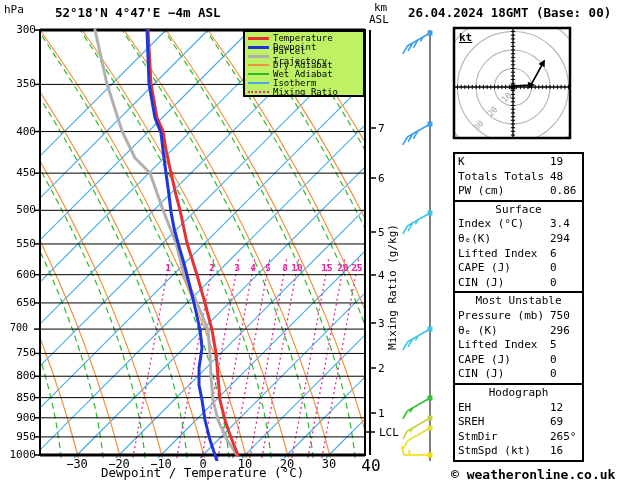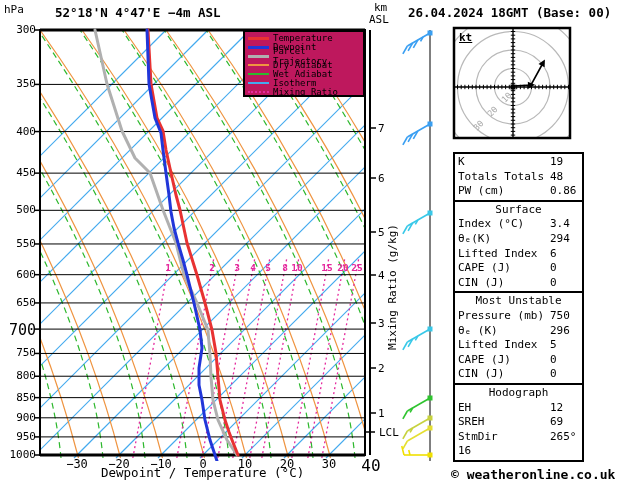--- a/index.html
+++ b/index.html
@@ -1,21 +1,21 @@
 <!DOCTYPE html>
 <html><head>
 <meta charset="utf-8">
 <style>
   html,body{margin:0;padding:0;background:#fff;}
   #app{position:relative;width:629px;height:486px;background:#fff;color:#000;
        font-family:"DejaVu Sans Mono","Liberation Mono",monospace;overflow:hidden;}
   .lbl{position:absolute;white-space:nowrap;line-height:1;}
   svg{position:absolute;left:0;top:0;}
   #legend{position:absolute;left:243px;top:30px;width:122px;height:67px;border:2px solid #000;
-          background:#be185d;box-sizing:border-box;padding:2px 0 0 3px;z-index:5;}
+          background:#bef264;box-sizing:border-box;padding:2px 0 0 3px;z-index:5;}
   .leg-item{display:flex;align-items:center;height:8.9px;font-size:9px;}
   .leg-swatch{width:21px;margin-right:4px;flex:0 0 21px;}
   #tables{position:absolute;left:453px;top:152px;width:131px;font-size:11px;}
   .tbox{border:2px solid #000;background:#fff;padding:1px 3px;margin-top:-2px;}
   .tbox:first-child{margin-top:0;}
   .thead{text-align:center;line-height:14.6px;}
   .trow{display:flex;line-height:14.6px;}
   .trow .tl{flex:0 0 92px;}
   .trow .tv{flex:1;}
   #xaxis-title{left:101px;top:467px;font-size:12.5px;}
@@ -339,21 +339,21 @@
 
   <div id="plabels">
       <div class="lbl" style="left: 2px; top: 24px; font-size: 11px; width: 34px; text-align: right;">300</div>
       <div class="lbl" style="left: 2px; top: 78.4149px; font-size: 11px; width: 34px; text-align: right;">350</div>
       <div class="lbl" style="left: 2px; top: 125.551px; font-size: 11px; width: 34px; text-align: right;">400</div>
       <div class="lbl" style="left: 2px; top: 167.128px; font-size: 11px; width: 34px; text-align: right;">450</div>
       <div class="lbl" style="left: 2px; top: 204.32px; font-size: 11px; width: 34px; text-align: right;">500</div>
       <div class="lbl" style="left: 2px; top: 237.965px; font-size: 11px; width: 34px; text-align: right;">550</div>
       <div class="lbl" style="left: 2px; top: 268.68px; font-size: 11px; width: 34px; text-align: right;">600</div>
       <div class="lbl" style="left: 2px; top: 296.934px; font-size: 11px; width: 34px; text-align: right;">650</div>
-      <div class="lbl" style="left: 2px; top: 323.094px; font-size: 15px; width: 34px; text-align: right;">700</div>
+      <div class="lbl" style="left: 2px; top: 323.094px; font-size: 10px; width: 34px; text-align: center;">700</div>
       <div class="lbl" style="left: 2px; top: 347.449px; font-size: 11px; width: 34px; text-align: right;">750</div>
       <div class="lbl" style="left: 2px; top: 370.231px; font-size: 11px; width: 34px; text-align: right;">800</div>
       <div class="lbl" style="left: 2px; top: 391.631px; font-size: 11px; width: 34px; text-align: right;">850</div>
       <div class="lbl" style="left: 2px; top: 411.808px; font-size: 11px; width: 34px; text-align: right;">900</div>
       <div class="lbl" style="left: 2px; top: 430.894px; font-size: 11px; width: 34px; text-align: right;">950</div>
       <div class="lbl" style="left: 2px; top: 449px; font-size: 11px; width: 34px; text-align: right;">1000</div>
     </div>
   <div id="tlabels">
       <div class="lbl" style="left: 61px; top: 458px; font-size: 12px; width: 32px; text-align: center;">−30</div>
       <div class="lbl" style="left: 103px; top: 458px; font-size: 12px; width: 32px; text-align: center;">−20</div>
@@ -443,19 +443,20 @@
         </div>
         <div class="trow">
           <span class="tl">SREH</span>
           <span class="tv">69</span>
         </div>
         <div class="trow">
           <span class="tl">StmDir</span>
           <span class="tv">265°</span>
         </div>
         <div class="trow">
+          <span class="tl">StmSpd (kt)</span>
           <span class="tv">16</span>
         </div>
       </div>
     </div>
 
   <div class="lbl" id="copyright">© weatheronline.co.uk</div>
 </div>
 
 </body></html>

